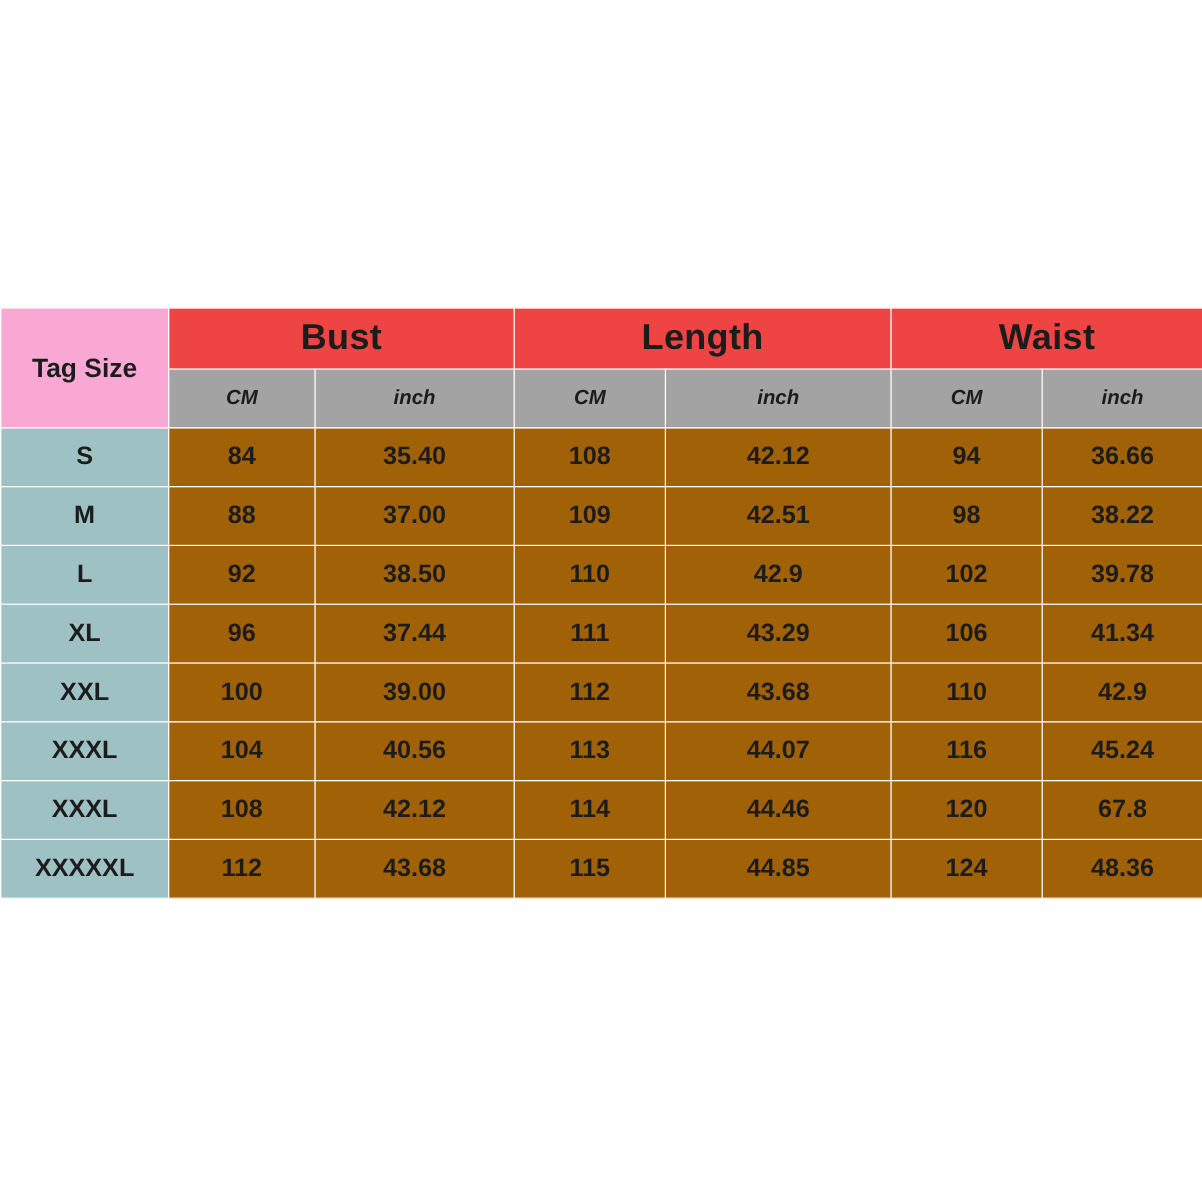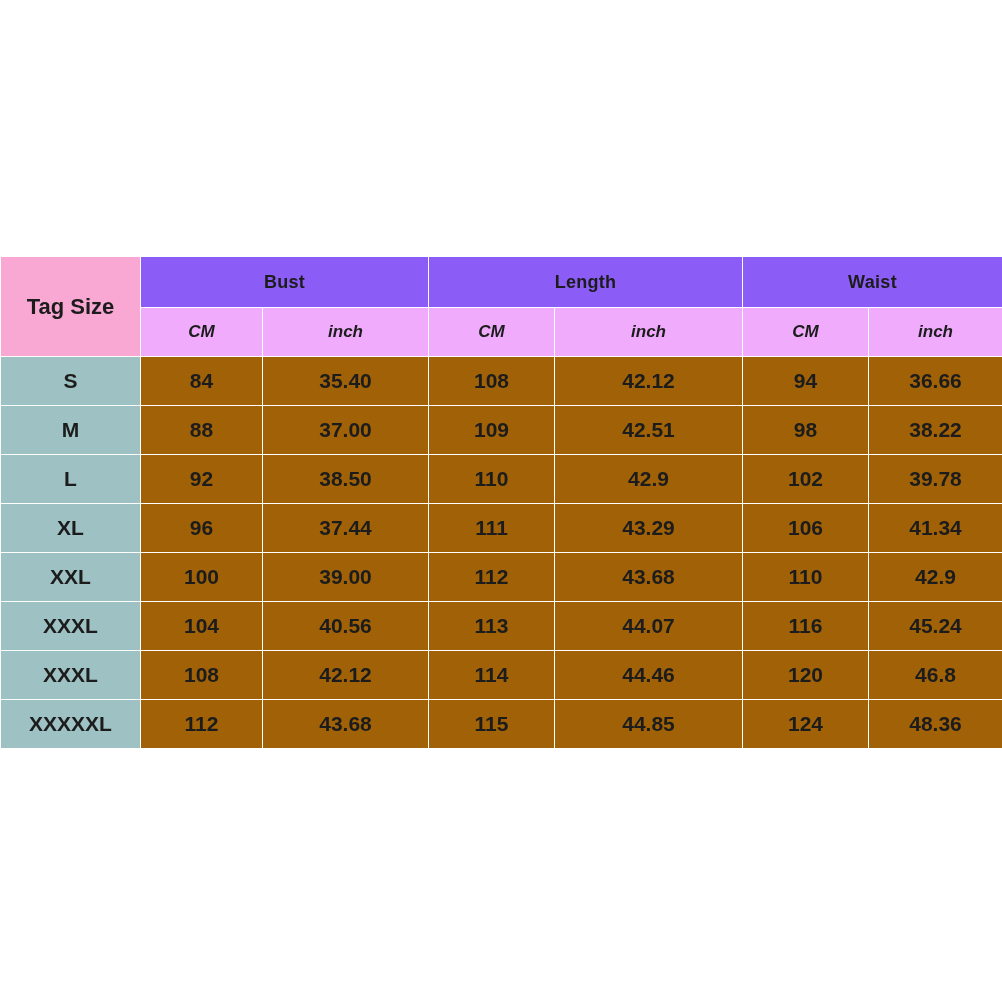--- a/index.html
+++ b/index.html
@@ -29,32 +29,32 @@
   table.size-chart th {
     border: 1px solid #ffffff;
     text-align: center;
     vertical-align: middle;
     color: #1c1c1c;
     font-weight: bold;
     padding: 0;
   }
   
   .hdr-group {
-    background: #8b5cf6;
-    font-size: 18px;
+    background: #ef4444;
+    font-size: 30px;
     height: 50px;
     letter-spacing: 0.3px;
   }
   .hdr-tagsize {
     background: #f9a8d4;
     font-size: 22px;
     height: 98px;
   }
   .hdr-unit {
-    background: #f0abfc;
+    background: #a3a3a3;
     font-size: 17px;
     font-style: italic;
     height: 48px;
   }
   
   .cell-size {
     background: #9ec1c3;
     font-size: 21px;
     height: 48px;
     font-weight: normal;
@@ -158,21 +158,21 @@
         <td class="cell-val">116</td>
         <td class="cell-val">45.24</td>
       </tr>
       <tr>
         <td class="cell-size">XXXL</td>
         <td class="cell-val">108</td>
         <td class="cell-val">42.12</td>
         <td class="cell-val">114</td>
         <td class="cell-val">44.46</td>
         <td class="cell-val">120</td>
-        <td class="cell-val">46.8</td>
+        <td class="cell-val">67.8</td>
       </tr>
       <tr>
         <td class="cell-size">XXXXXL</td>
         <td class="cell-val">112</td>
         <td class="cell-val">43.68</td>
         <td class="cell-val">115</td>
         <td class="cell-val">44.85</td>
         <td class="cell-val">124</td>
         <td class="cell-val">48.36</td>
       </tr>

